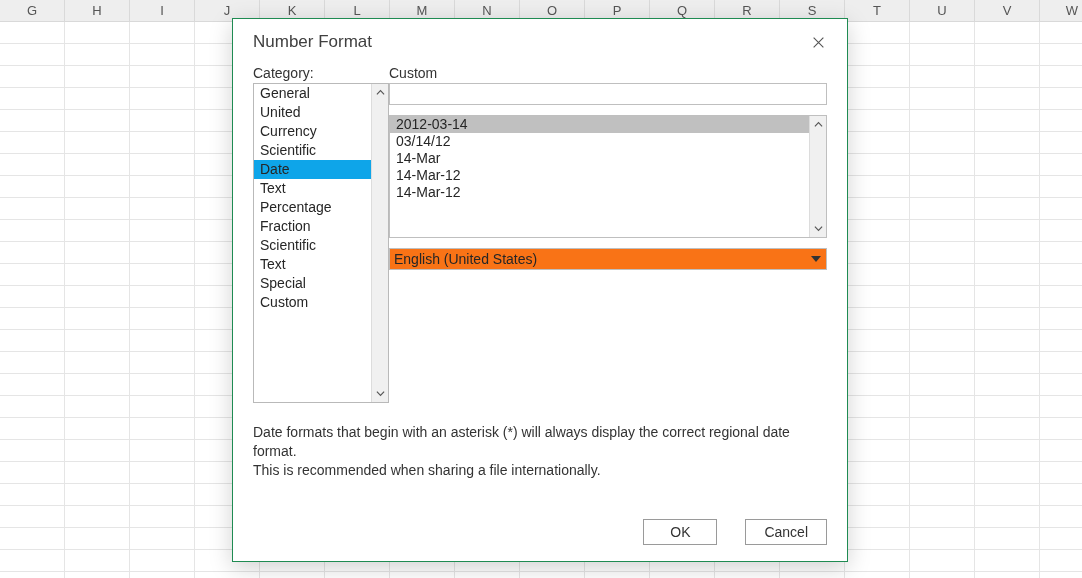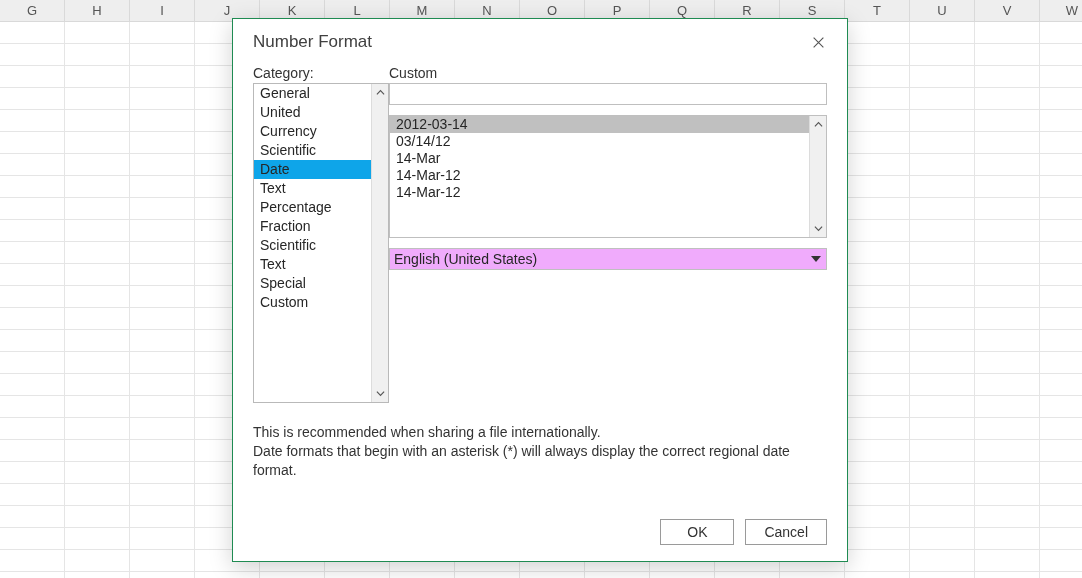--- a/index.html
+++ b/index.html
@@ -46,27 +46,27 @@
 
     .right-col { flex:1; display:flex; flex-direction:column; }
     .field-block { margin-bottom: 10px; }
     .sample-box { height: 22px; border: 1px solid #bfbfbf; background:#fff; width: 100%; }
 
     .type-list-wrap { border:1px solid #bfbfbf; height: 123px; display:flex; background:#fff; }
     .type-list { flex:1; overflow:hidden; }
     .type-item { padding: 0px 6px; font-size:14px; color:#262626; line-height: 17px; cursor:default; user-select:none; }
     .type-item.selected { background:#c0c0c0; }
 
-    .locale-select { width:100%; height:22px; border:1px solid #bfbfbf; background:#f0abfc; font-family:inherit; font-size:14px; padding: 0 4px; color:#262626; appearance: none; -webkit-appearance:none; position:relative; }
+    .locale-select { width:100%; height:22px; border:1px solid #bfbfbf; background:#f97316; font-family:inherit; font-size:14px; padding: 0 4px; color:#262626; appearance: none; -webkit-appearance:none; position:relative; }
     .select-wrap { position: relative; }
     .select-wrap::after { content:""; position:absolute; right:6px; top:8px; width:0; height:0; border-left:5px solid transparent; border-right:5px solid transparent; border-top:6px solid #333; pointer-events:none; }
 
     .help-text { margin-top: 20px; font-size: 14px; color: #333; line-height: 1.35; }
 
-    .dlg-footer { padding: 12px 20px 16px 20px; display:flex; justify-content:flex-end; gap: 11px; }
+    .dlg-footer { padding: 12px 20px 16px 20px; display:flex; justify-content:flex-end; gap: 28px; }
     .btn { min-width: 74px; height: 26px; padding: 0 18px; background:#fff; border:1px solid #9a9a9a; font-family:inherit; font-size:14px; color:#333; cursor:pointer; }
   </style>
 </head>
 <body>
 
 <div class="sheet">
   <div class="col-headers" id="col-headers">
       <div class="col-head">G</div>
       <div class="col-head">H</div>
       <div class="col-head">I</div>
@@ -664,22 +664,22 @@
           <div class="select-wrap">
             <select class="locale-select">
               <option>English (United States)</option>
             </select>
           </div>
         </div>
       </div>
     </div>
 
     <div class="help-text">
+      <div>Date formats that begin with an asterisk (*) will always display the correct regional date format.</div>
       <div>This is recommended when sharing a file internationally.</div>
-      <div>Date formats that begin with an asterisk (*) will always display the correct regional date format.</div>
     </div>
   </div>
 
   <div class="dlg-footer">
     <button class="btn">OK</button>
     <button class="btn">Cancel</button>
   </div>
 </div>
 
 </body></html>

